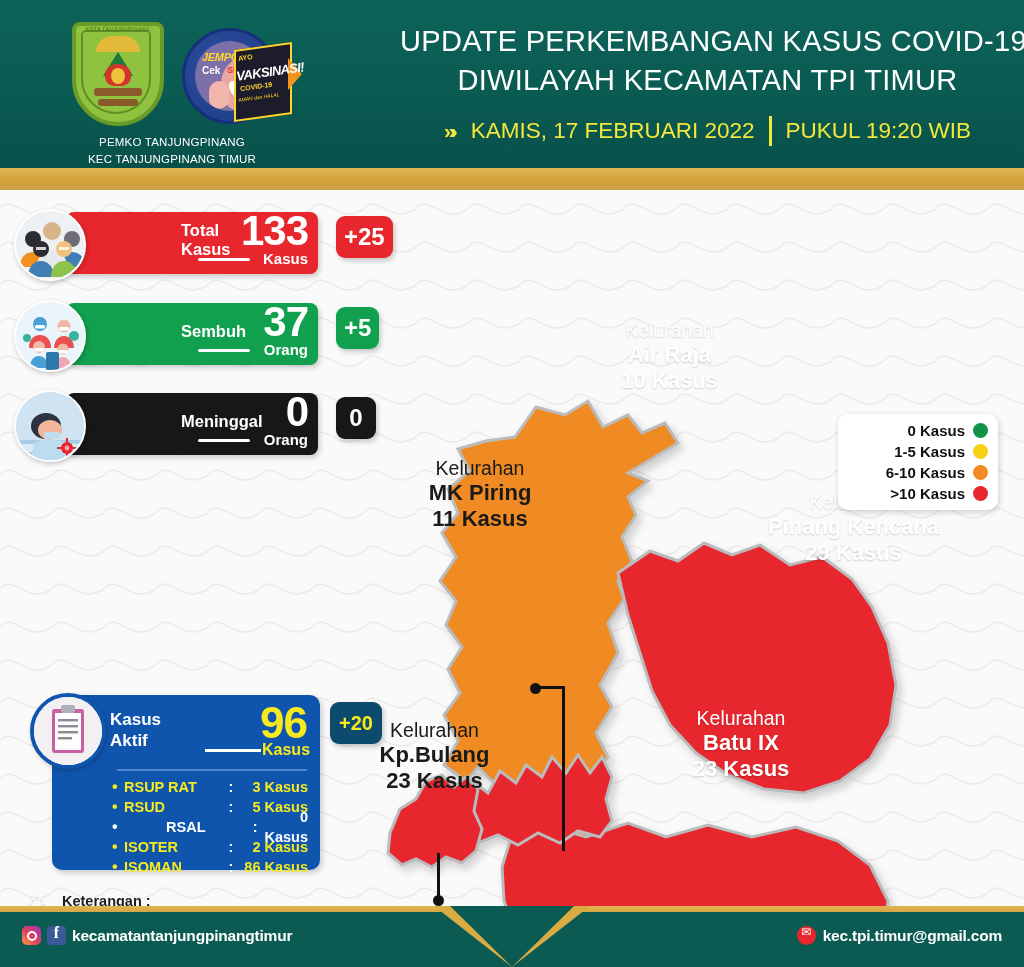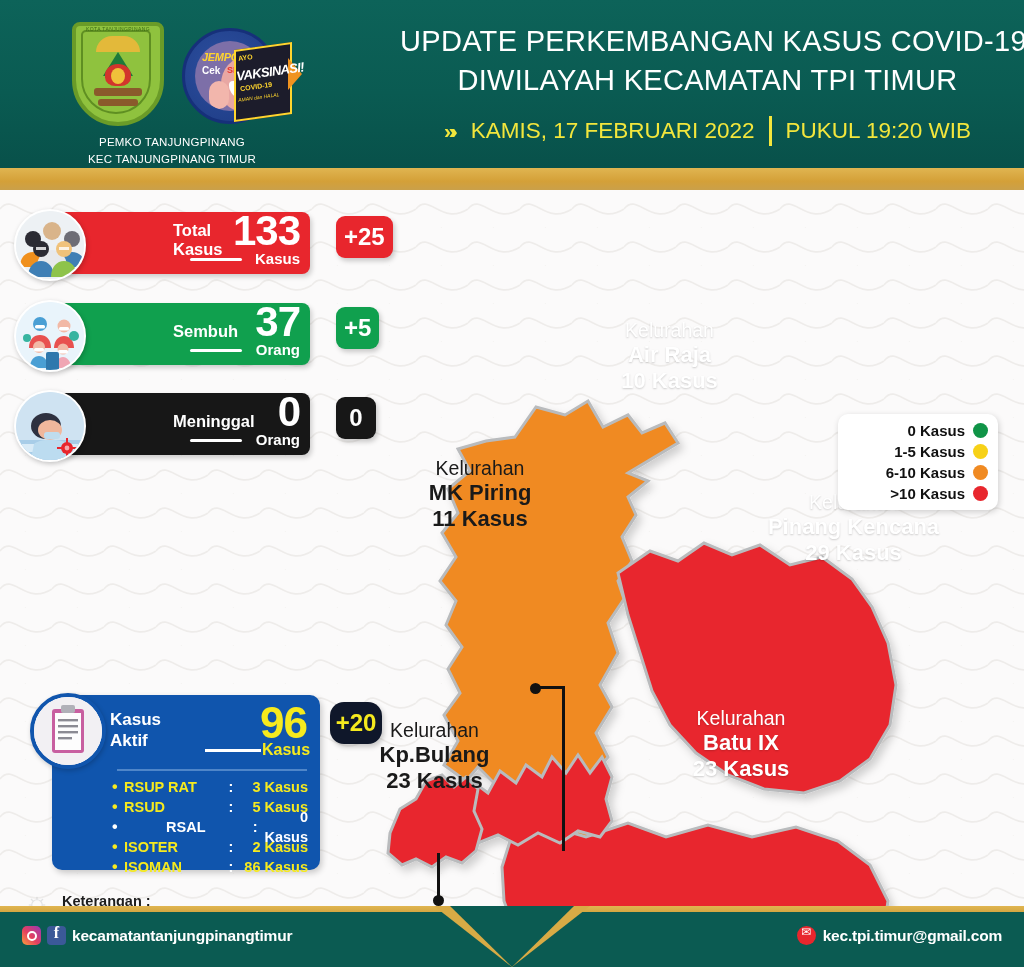--- a/index.html
+++ b/index.html
@@ -91,21 +91,21 @@
   .body-area{
     position:absolute;left:0;top:190px;width:1024px;height:722px;
     background:#fbfafa;
     overflow:hidden;
   }
   .wave-bg{position:absolute;left:0;top:0;width:1024px;height:722px;opacity:.55;}
 
   
   .stat{position:absolute;height:66px;}
   .stat-bar{
-    position:absolute;left:44px;top:0;height:62px;width:252px;
+    position:absolute;left:52px;top:0;height:62px;width:252px;
     border-radius:8px;box-shadow:2px 3px 5px rgba(0,0,0,.18);
   }
   .stat-icon{
     position:absolute;left:0;top:-3px;width:72px;height:72px;border-radius:50%;
     background:#ffffff;box-shadow:1px 2px 5px rgba(0,0,0,.22);overflow:hidden;
     border:2px solid #fff;box-sizing:border-box;
   }
   .stat-label{
     position:absolute;left:115px;top:9px;color:#fff;font-size:16.5px;font-weight:bold;line-height:19px;
   }
@@ -134,22 +134,22 @@
   .active-icon{
     position:absolute;left:30px;top:503px;width:76px;height:76px;border-radius:50%;
     background:#fff;border:4px solid #1055ad;box-sizing:border-box;overflow:hidden;
     box-shadow:1px 2px 5px rgba(0,0,0,.2);
   }
   .ka-label{position:absolute;left:110px;top:519px;color:#fff;font-size:17px;font-weight:bold;line-height:21px;}
   .ka-num{position:absolute;left:260px;top:508px;color:#f6ea1e;font-size:44px;font-weight:bold;letter-spacing:-1px;}
   .ka-unit{position:absolute;left:262px;top:551px;color:#f6ea1e;font-size:16px;font-weight:bold;}
   .ka-dash{position:absolute;left:205px;top:559px;width:56px;height:3px;background:#fff;}
   .ka-badge{
-    position:absolute;left:330px;top:512px;width:52px;height:42px;border-radius:14px;background:#0f172a;
-    color:#f6ea1e;font-size:24px;font-weight:bold;display:flex;align-items:center;justify-content:center;
+    position:absolute;left:330px;top:512px;width:52px;height:42px;border-radius:9px;background:#0c4a6e;
+    color:#f6ea1e;font-size:20px;font-weight:bold;display:flex;align-items:center;justify-content:center;
     box-shadow:2px 3px 5px rgba(0,0,0,.2);
   }
   .ka-hr{position:absolute;left:65px;top:74px;width:190px;height:2px;background:#4f86c9;}
   .ka-list{position:absolute;left:60px;top:82px;width:200px;}
   .ka-row{display:flex;align-items:center;font-size:14.5px;font-weight:bold;height:20px;line-height:20px;}
   .ka-bullet{color:#f6ea1e;font-size:16px;width:12px;}
   .ka-name{width:96px;}
   .ka-colon{width:22px;text-align:center;}
   .ka-val{flex:1;text-align:right;padding-right:4px;}
 

